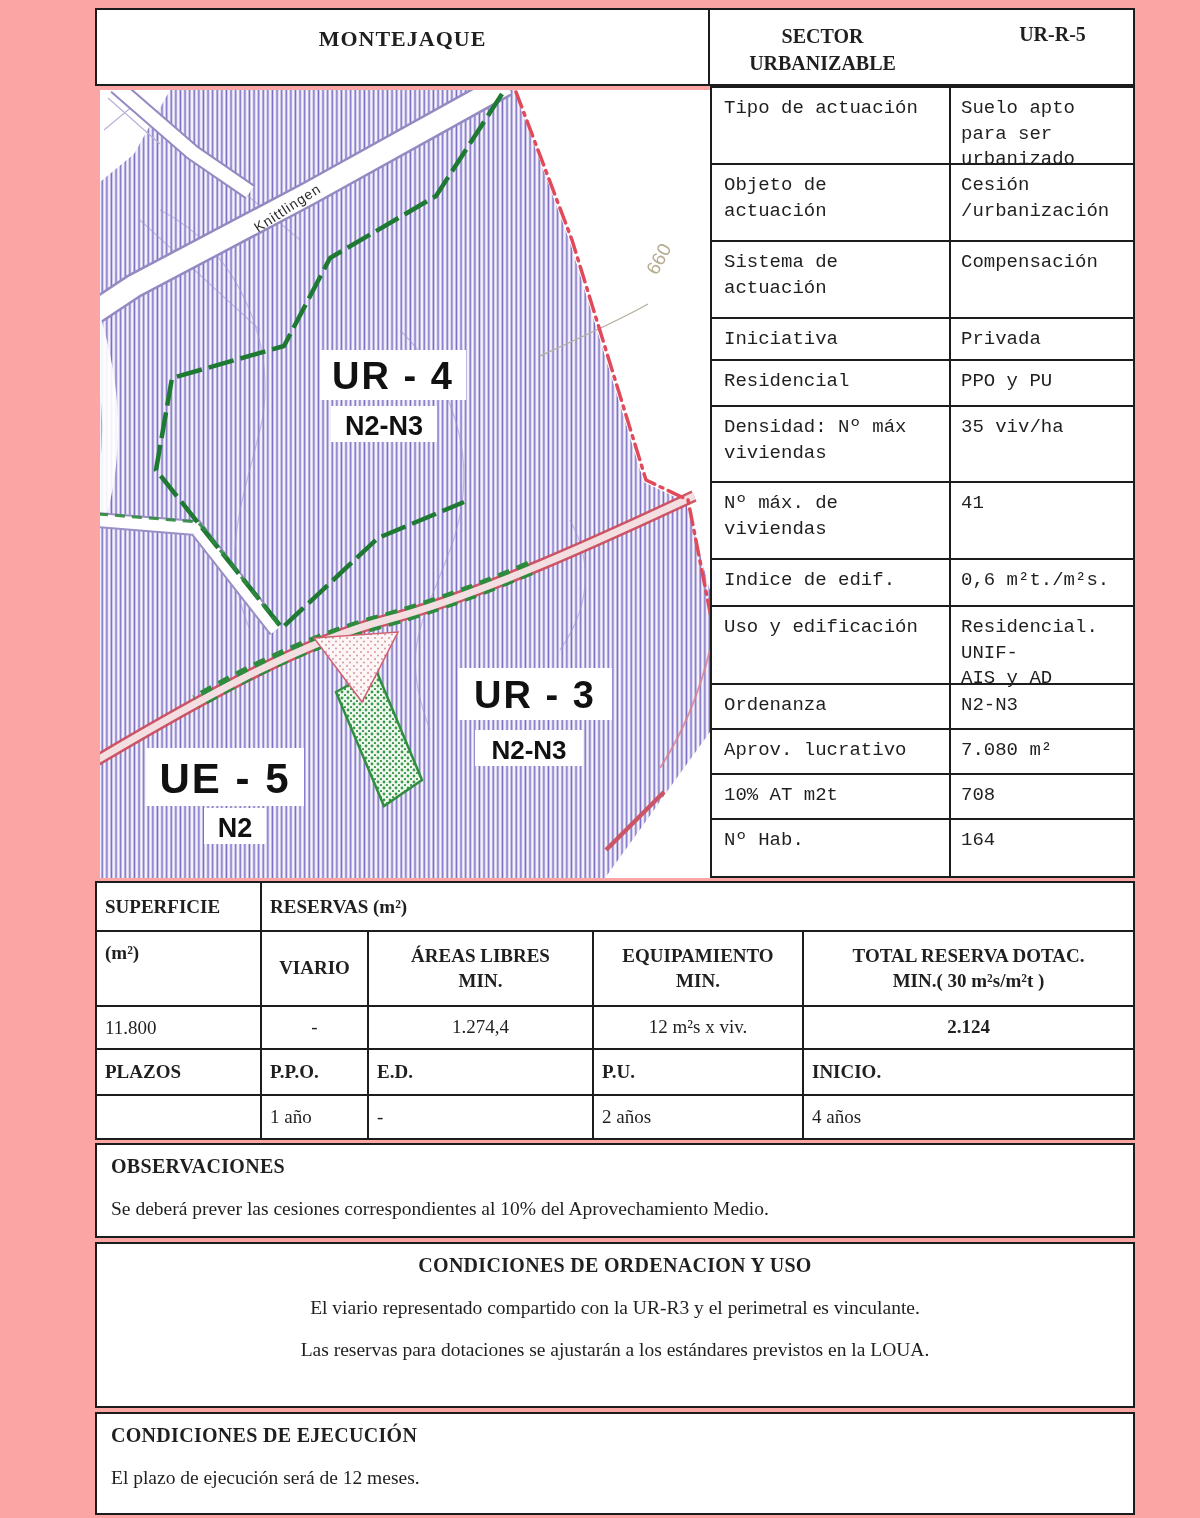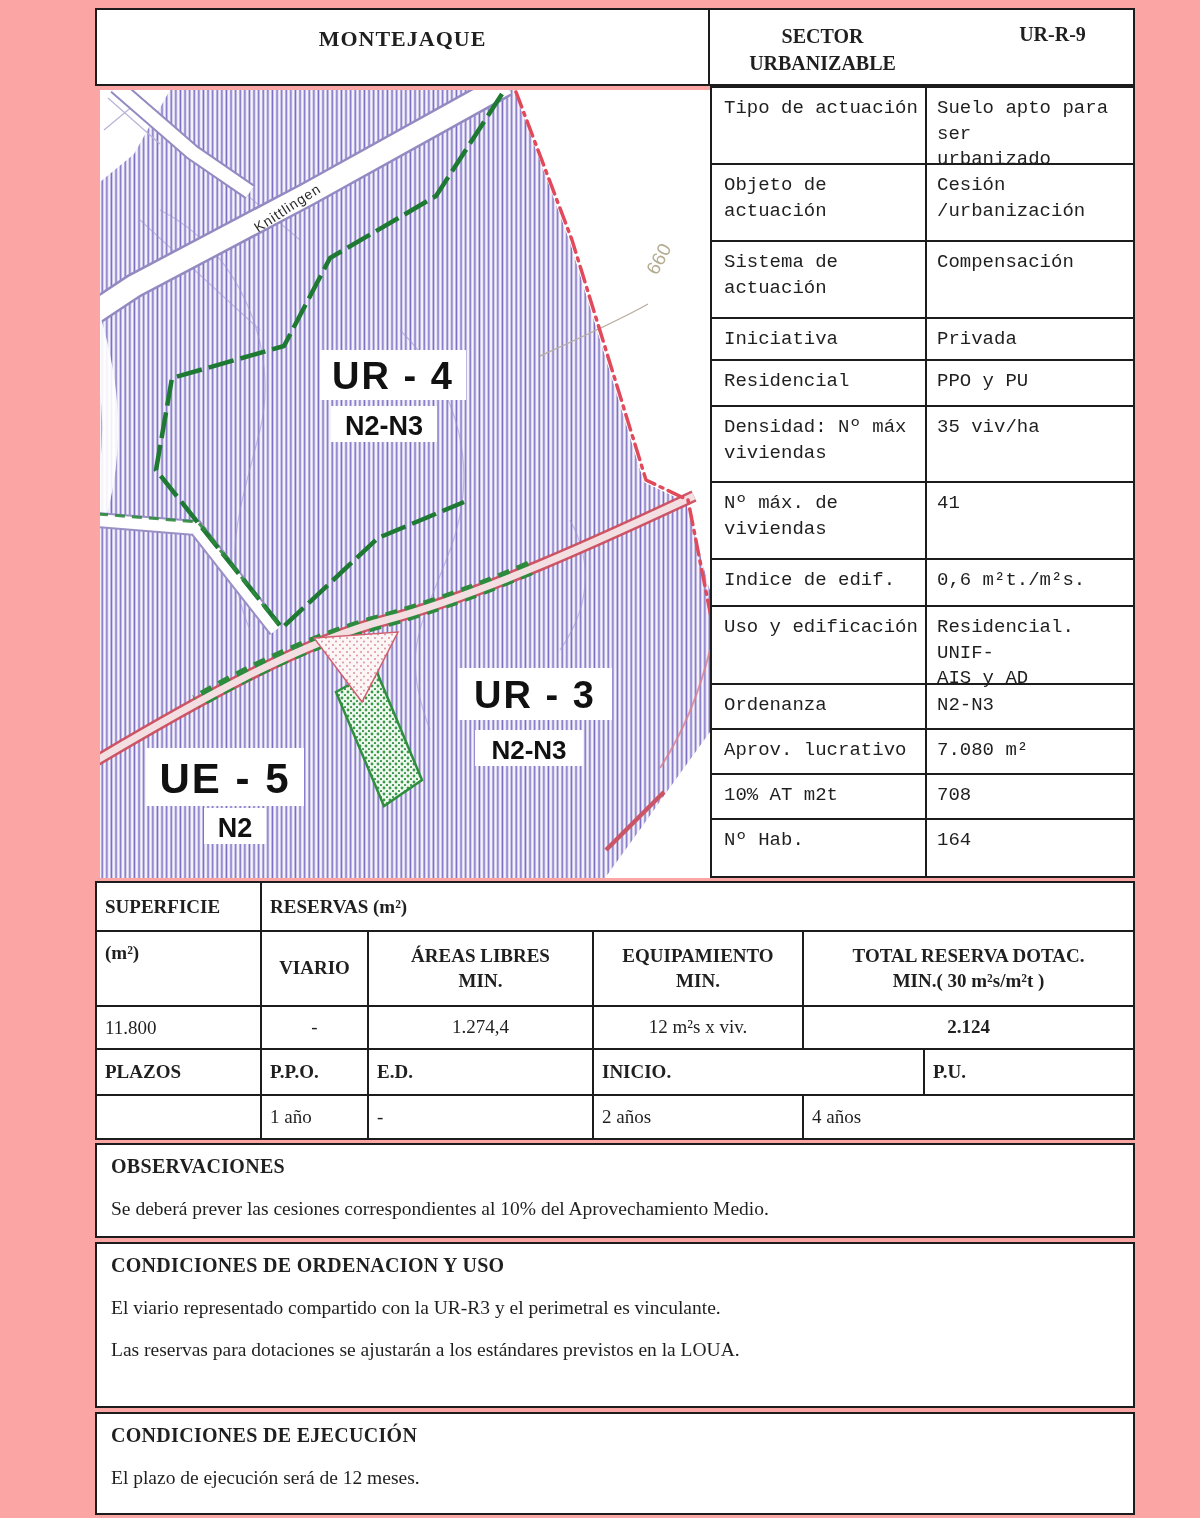--- a/index.html
+++ b/index.html
@@ -19,21 +19,21 @@
   
   .map{position:absolute;left:100px;top:90px;width:610px;height:788px;}
   .map svg{display:block;}
 
   
   .attr{left:710px;top:86px;width:425px;height:792px;display:flex;flex-direction:column;}
   .arow{display:flex;border-bottom:2px solid #1c1c1c;box-sizing:border-box;font-family:Liberation Mono, monospace;}
   .arow:last-child{border-bottom:none;flex:1;}
   .acell-l{width:213px;padding:8px 6px 4px 12px;font-size:19px;line-height:1.35;white-space:pre-line;box-sizing:border-box;}
   .acell-v{flex:1;border-left:2px solid #1c1c1c;padding:8px 6px 4px 10px;font-size:19px;line-height:1.35;
-           white-space:pre-line;box-sizing:border-box;}
+           white-space:pre-line;box-sizing:border-box;margin-left:24px;}
   .ar1{height:77px}.ar2{height:77px}.ar3{height:77px}.ar4{height:42px}.ar5{height:46px}
   .ar6{height:76px}.ar7{height:77px}.ar8{height:47px}.ar9{height:78px}.ar10{height:45px}
   .ar11{height:45px}.ar12{height:45px}
 
   
   .grid{left:95px;top:881px;width:1040px;height:259px;display:flex;flex-direction:column;}
   .grow{display:flex;box-sizing:border-box;border-top:2px solid #1c1c1c;}
   .grow:first-child{border-top:none;}
   .gcell{box-sizing:border-box;border-left:2px solid #1c1c1c;font-size:19px;
          display:flex;align-items:center;padding:2px 8px;}
@@ -42,34 +42,34 @@
   .gcell.center{justify-content:center;text-align:center;white-space:pre-line;line-height:1.3;}
   .gcell.top{align-items:flex-start;padding-top:10px;}
   .w1{width:163px}.w2{width:107px}.w3{width:225px}.w4{width:210px}.wf{flex:1}
   .r1{height:47px}.r2{height:75px}.r3{height:43px}.r4{height:46px}.r5{flex:1}
 
   
   .sect{left:95px;width:1040px;padding:10px 14px;box-sizing:border-box;}
   .sect h3{margin:0;font-size:20px;font-weight:bold;letter-spacing:.3px;}
   .sect p{margin:20px 0 0 0;font-size:19.5px;}
   .s1{top:1143px;height:95px;}
-  .s2{top:1242px;height:166px;}
+  .s2{top:1242px;height:166px;text-align:center;}
   .s3{top:1412px;height:103px;}
 </style>
 </head>
 <body>
 
 <div class="page">
 
   <div class="box hdr">
     <div class="hdr-left">MONTEJAQUE</div>
     <div class="hdr-right">
       <div class="hdr-sector">SECTOR
 URBANIZABLE</div>
-      <div class="hdr-code">UR-R-9</div>
+      <div class="hdr-code">UR-R-5</div>
     </div>
   </div>
 
   <div class="map">
     <svg width="610" height="788" viewBox="0 0 610 788">
       <defs>
         <pattern id="vh" width="4.6" height="10" patternUnits="userSpaceOnUse">
           <rect width="4.6" height="10" fill="#f5f3fb"></rect>
           <rect x="1.4" width="1.7" height="10" fill="#7e6fc5"></rect>
         </pattern>
@@ -231,22 +231,22 @@
       <div class="gcell w1">11.800</div>
       <div class="gcell w2 center">-</div>
       <div class="gcell w3 center">1.274,4</div>
       <div class="gcell w4 center">12 m²s x viv.</div>
       <div class="gcell wf center b">2.124</div>
     </div>
     <div class="grow r4">
       <div class="gcell b w1">PLAZOS</div>
       <div class="gcell b w2">P.P.O.</div>
       <div class="gcell b w3">E.D.</div>
+      <div class="gcell b w4">P.U.</div>
       <div class="gcell b wf">INICIO.</div>
-      <div class="gcell b w4">P.U.</div>
     </div>
     <div class="grow r5">
       <div class="gcell w1"></div>
       <div class="gcell w2">1 año</div>
       <div class="gcell w3">-</div>
       <div class="gcell w4">2 años</div>
       <div class="gcell wf">4 años</div>
     </div>
   </div>
 

